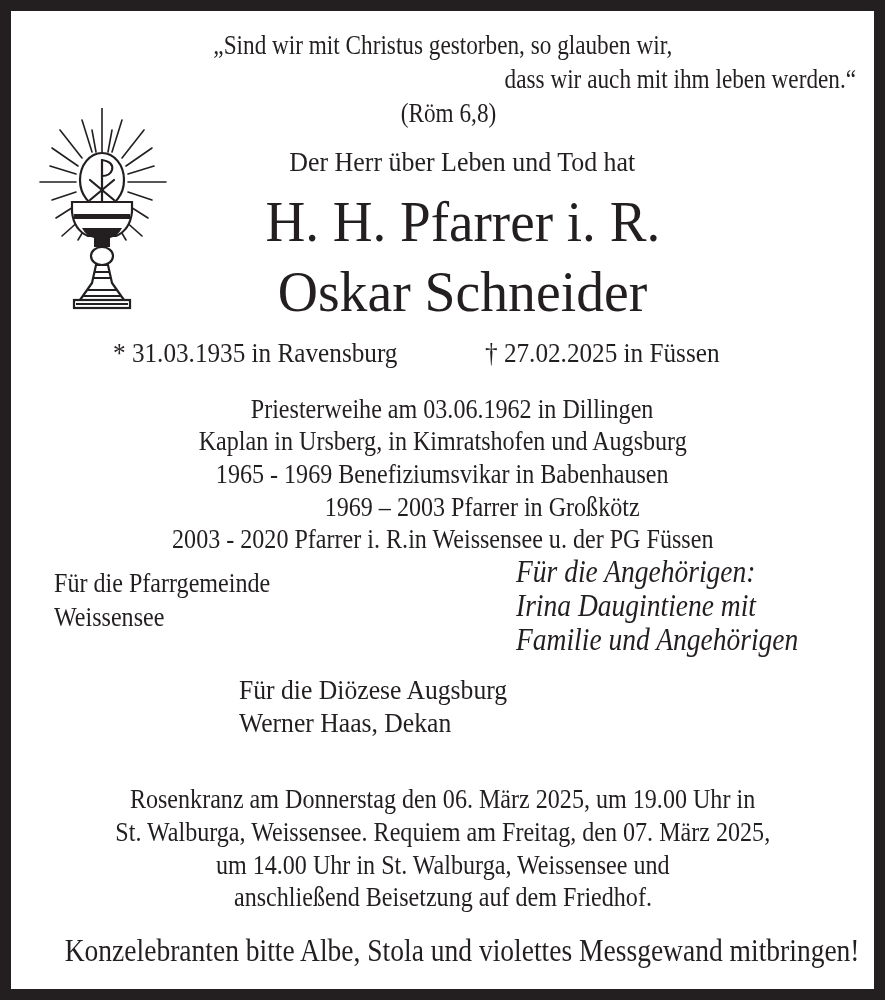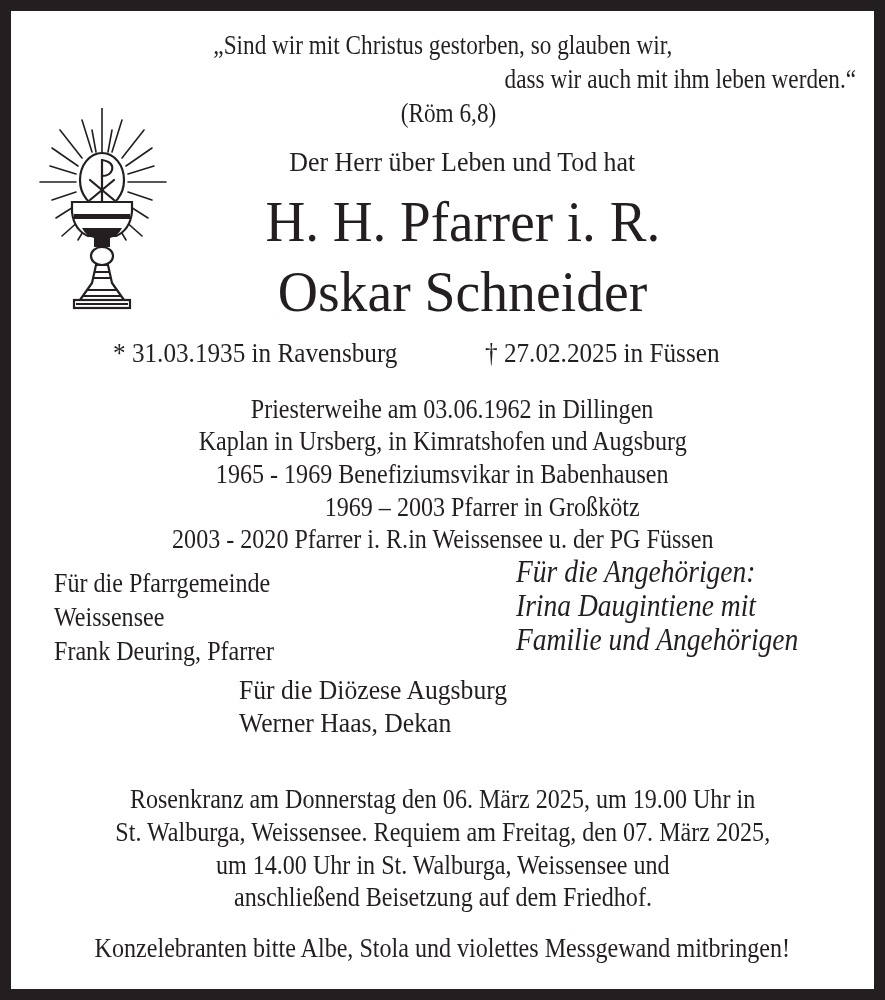--- a/index.html
+++ b/index.html
@@ -113,21 +113,20 @@
 <div class="line" style="top:491px;font-size:28px;margin-left:40px;">
   <span class="cond" style="transform:scaleX(0.86);">1969 – 2003 Pfarrer in Großkötz</span>
 </div>
 <div class="line" style="top:523px;font-size:28px;">
   <span class="cond" style="transform:scaleX(0.86);">2003 - 2020 Pfarrer i. R.in Weissensee u. der PG Füssen</span>
 </div>
 
 <div class="abs" style="left:54px;top:566px;font-size:28px;line-height:34px;">
   <div><span class="absL" style="transform:scaleX(0.86);">Für die Pfarrgemeinde</span></div>
   <div><span class="absL" style="transform:scaleX(0.86);">Weissensee</span></div>
-  <div><span class="absL" style="transform:scaleX(0.86);">Frank Deuring, Pfarrer</span></div>
 </div>
 
 <div class="abs" style="left:516px;top:554px;font-size:32px;line-height:34px;font-style:italic;">
   <div><span class="absL" style="transform:scaleX(0.86);">Für die Angehörigen:</span></div>
   <div><span class="absL" style="transform:scaleX(0.86);">Irina Daugintiene mit</span></div>
   <div><span class="absL" style="transform:scaleX(0.86);">Familie und Angehörigen</span></div>
 </div>
 
 <div class="abs" style="left:239px;top:674px;font-size:27px;line-height:33px;">
   <div><span class="absL" style="transform:scaleX(0.95);">Für die Diözese Augsburg</span></div>
@@ -140,15 +139,15 @@
 <div class="line" style="top:816px;font-size:28px;">
   <span class="cond" style="transform:scaleX(0.86);">St. Walburga, Weissensee. Requiem am Freitag, den 07. März 2025,</span>
 </div>
 <div class="line" style="top:849px;font-size:28px;">
   <span class="cond" style="transform:scaleX(0.86);">um 14.00 Uhr in St. Walburga, Weissensee und</span>
 </div>
 <div class="line" style="top:881px;font-size:28px;">
   <span class="cond" style="transform:scaleX(0.86);">anschließend Beisetzung auf dem Friedhof.</span>
 </div>
 
-<div class="line" style="top:932px;font-size:28px;">
+<div class="line" style="top:932px;font-size:32px;">
   <span class="cond" style="transform:scaleX(0.86);">Konzelebranten bitte Albe, Stola und violettes Messgewand mitbringen!</span>
 </div>
 
 </body></html>

